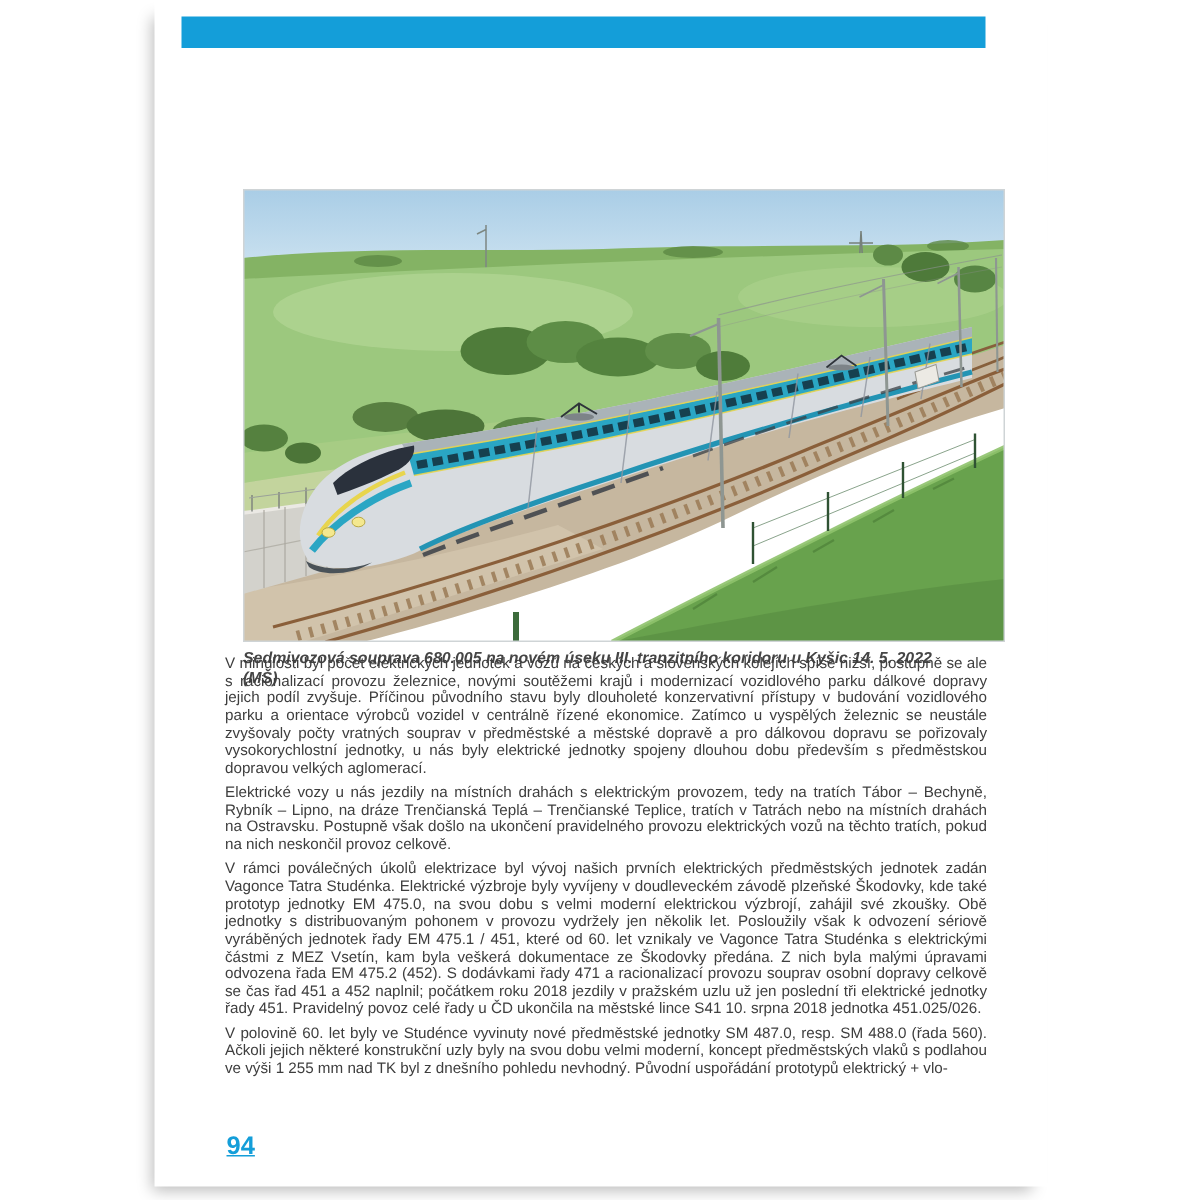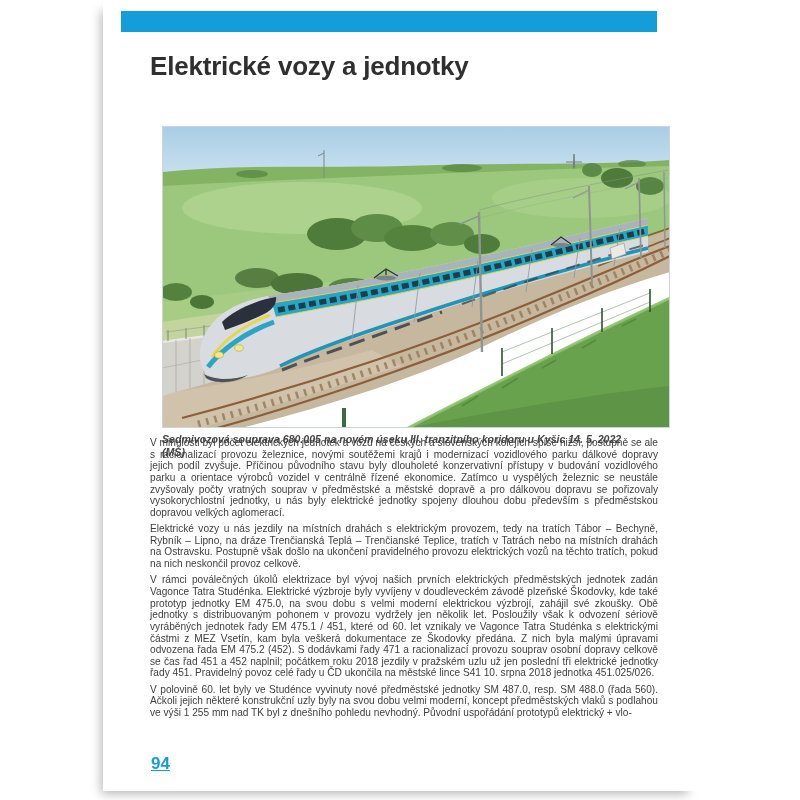--- a/index.html
+++ b/index.html
@@ -18,21 +18,20 @@
   .pagenum{position:absolute;left:48px;top:755px;
            font:700 17px/1 "Liberation Sans",sans-serif;color:var(--accent,#149ed9);text-decoration:underline;}
 </style>
 </head>
 <body>
 
 <div class="page">
 
   <div class="topbar"></div>
 
-  <h1 class="title">Elektrické vozy a jednotky</h1>
 
   <figure class="figure">
     <svg viewBox="0 0 508 302" xmlns="http://www.w3.org/2000/svg">
       <defs>
         <linearGradient id="skyGrad" x1="0" y1="0" x2="0" y2="1">
           <stop offset="0" stop-color="#a9cde6"></stop>
             <stop offset="1" stop-color="#d6e8f3"></stop>
         </linearGradient>
       </defs>
 

